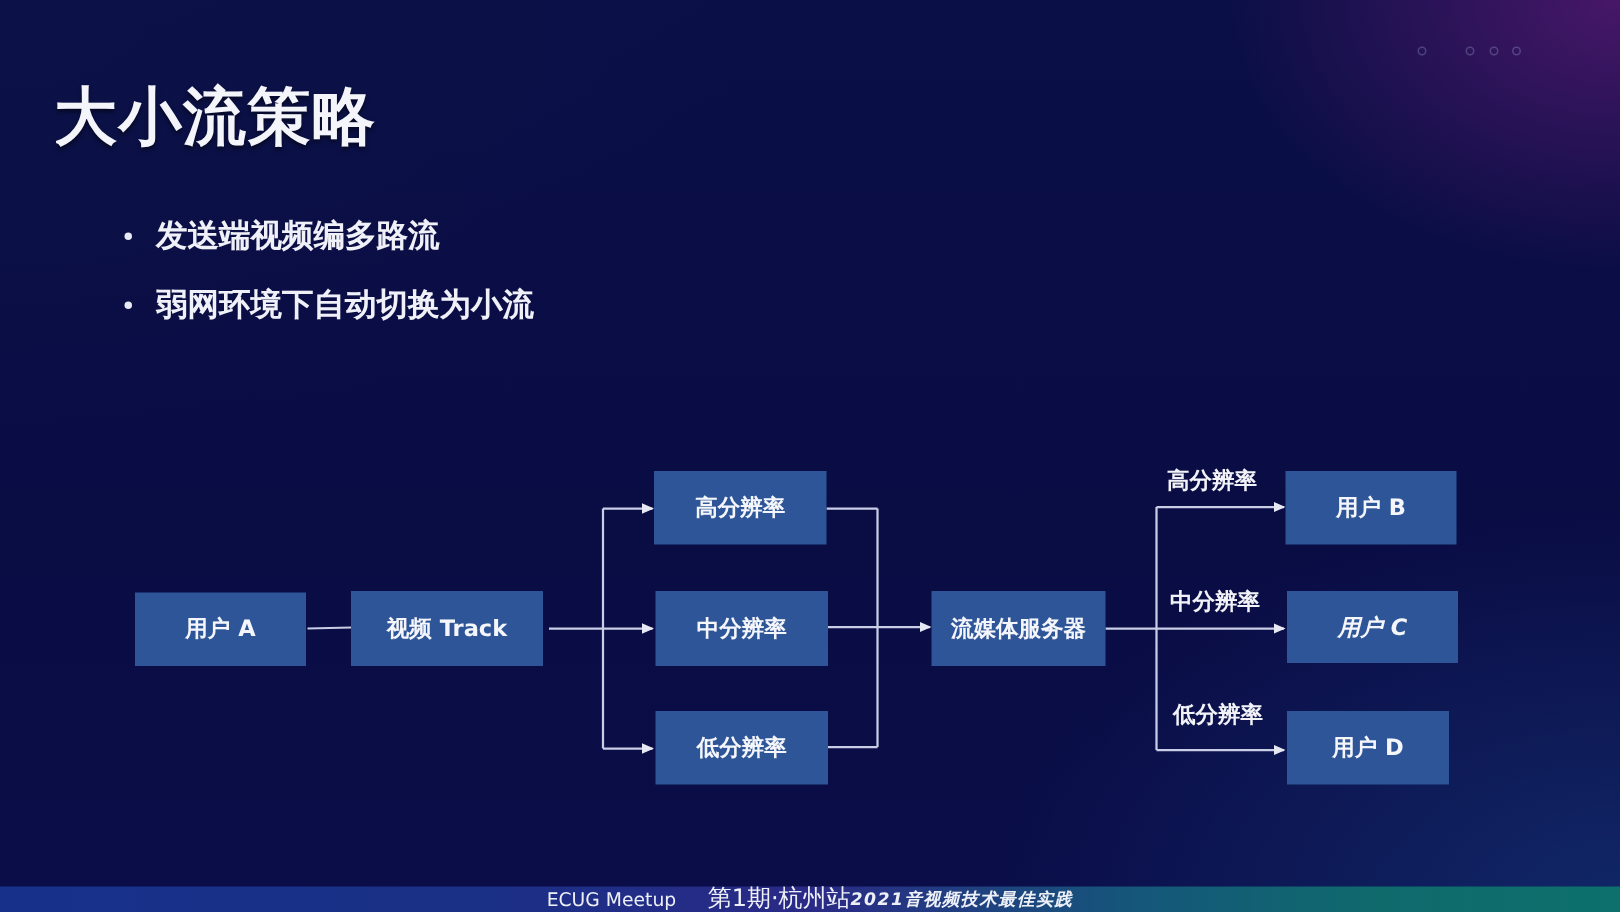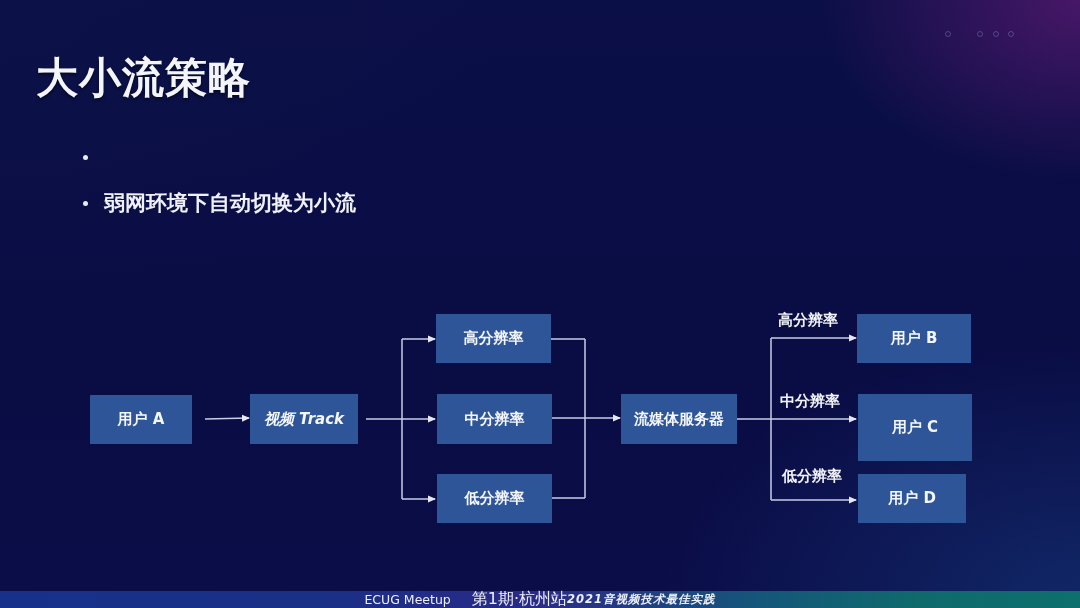--- a/index.html
+++ b/index.html
@@ -61,21 +61,21 @@
 <div class="dots">
   <span class="dot" style="left:945px;"></span>
   <span class="dot" style="left:977px;"></span>
   <span class="dot" style="left:993px;"></span>
   <span class="dot" style="left:1008px;"></span>
 </div>
 
 <div class="title">大小流策略</div>
 
 <ul class="bullets">
-  <li><span class="b"></span></li>
+  <li><span class="b"></span><span>发送端视频编多路流</span></li>
   <li><span class="b"></span><span>弱网环境下自动切换为小流</span></li>
 </ul>
 
 <svg class="lines" width="1080" height="608">
   <defs>
     <marker id="ah" markerWidth="8" markerHeight="8" refX="7" refY="4" orient="auto" markerUnits="userSpaceOnUse">
       <path d="M0,0.5 L8,4 L0,7.5 Z" fill="#e6e8f4"></path>
     </marker>
   </defs>
   <g stroke="#c9cde6" stroke-width="1.5" fill="none">
@@ -92,24 +92,24 @@
     <line x1="585" y1="339" x2="585" y2="498"></line>
     <line x1="552" y1="418" x2="620" y2="418" marker-end="url(#ah)"></line>
 
     <line x1="737" y1="419" x2="856" y2="419" marker-end="url(#ah)"></line>
     <line x1="771" y1="338" x2="771" y2="500"></line>
     <line x1="771" y1="338" x2="856" y2="338" marker-end="url(#ah)"></line>
     <line x1="771" y1="500" x2="856" y2="500" marker-end="url(#ah)"></line>
   </g>
 </svg>
 
-<div class="box" style="left:90px;top:395px;width:102px;height:49px;">
+<div class="box" style="left:90px;top:395px;width:114px;height:49px;">
     <span>用户 A</span>
   </div>
-<div class="box" style="left:250px;top:394px;width:108px;height:50px;font-style:italic;">
+<div class="box" style="left:234px;top:394px;width:128px;height:50px;">
     <span>视频 Track</span>
   </div>
 
 <div class="box" style="left:436px;top:314px;width:115px;height:49px;">
     <span>高分辨率</span>
   </div>
 <div class="box" style="left:437px;top:394px;width:115px;height:50px;">
     <span>中分辨率</span>
   </div>
 <div class="box" style="left:437px;top:474px;width:115px;height:49px;">
@@ -120,21 +120,21 @@
     <span>流媒体服务器</span>
   </div>
 
 <div class="lbl" style="left:778px;top:311px;">高分辨率</div>
 <div class="lbl" style="left:780px;top:392px;">中分辨率</div>
 <div class="lbl" style="left:782px;top:467px;">低分辨率</div>
 
 <div class="box" style="left:857px;top:314px;width:114px;height:49px;">
     <span>用户 B</span>
   </div>
-<div class="box" style="left:858px;top:394px;width:114px;height:67px;">
+<div class="box" style="left:858px;top:394px;width:114px;height:48px;font-style:italic;">
     <span>用户 C</span>
   </div>
 <div class="box" style="left:858px;top:474px;width:108px;height:49px;">
     <span>用户 D</span>
   </div>
 
 <div class="footer">
   <span class="f1">ECUG Meetup</span>
   <span class="f2">第1期·杭州站</span>
   <span class="f3">2021音视频技术最佳实践</span>

